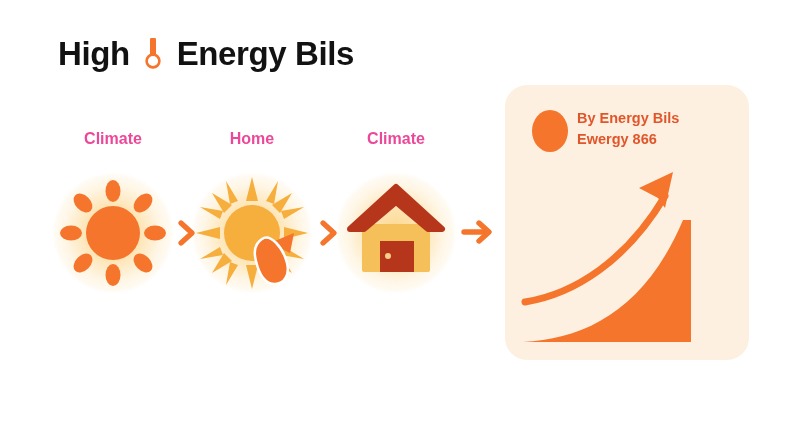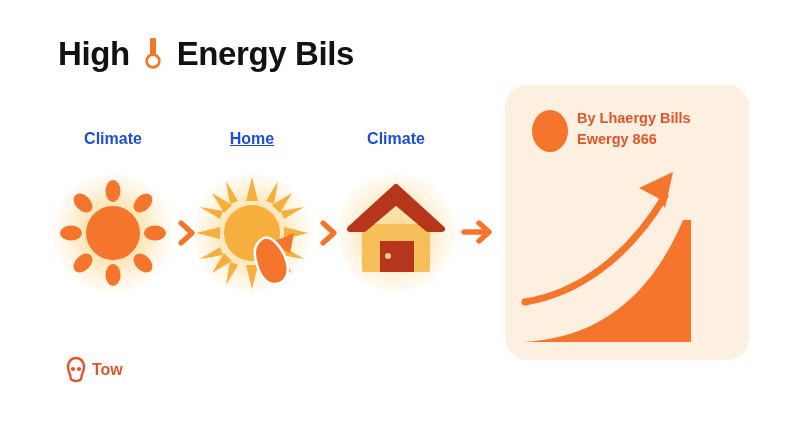--- a/index.html
+++ b/index.html
@@ -47,27 +47,27 @@
     height: 34px;
     position: relative;
     margin: 0 3px 0 2px;
   }
 
   
   .step-label {
     position: absolute;
     font-size: 16px;
     font-weight: bold;
-    color: #1d4ed8;
+    color: #ec4899;
     text-align: center;
     white-space: nowrap;
     transform: translateX(-50%);
   }
   #label-climate { left: 113px; top: 130px; }
-  #label-home    { left: 252px; top: 130px; text-decoration: underline; }
+  #label-home    { left: 252px; top: 130px; }
   #label-utility { left: 396px; top: 130px; }
 
   
   .stage {
     position: absolute;
     width: 124px;
     height: 124px;
   }
   #stage-climate { left: 51px;  top: 171px; }
   #stage-home    { left: 190px; top: 171px; }
@@ -245,39 +245,28 @@
   <div class="sep" id="sep-3">
     <svg width="36" height="36" viewBox="0 0 36 36">
       <path d="M4,18 L26,18" fill="none" stroke="#F4752B" stroke-width="5.4" stroke-linecap="round"></path>
       <path d="M19,9 L29,18 L19,27" fill="none" stroke="#F4752B" stroke-width="5.4" stroke-linecap="round" stroke-linejoin="round"></path>
     </svg>
   </div>
 
   <div class="card">
     <div class="card-badge"></div>
     <div class="card-text">
-      <div class="card-line">By Lhaergy Bills</div>
+      <div class="card-line">By Energy Bils</div>
       <div class="card-line">Ewergy 866</div>
     </div>
     <div class="card-chart">
       <svg width="224" height="192" viewBox="0 0 224 192">
 
         <path d="M8,182 C70,179 130,150 168,60 L176,60 L176,182 Z" fill="#F4752B"></path>
 
         <path d="M10,142 C60,134 112,100 150,36" fill="none" stroke="#F4752B" stroke-width="7" stroke-linecap="round"></path>
         <path d="M124,28 L158,12 L150,48 L143,38 Z" fill="#F4752B"></path>
       </svg>
     </div>
   </div>
 
-  <div class="footer">
-    <span>
-      <svg class="footer-icon" viewBox="0 0 24 27">
-        <path d="M12,2 C17,2 20,6 20,11 C20,16 17.5,17.5 17.5,21 C17.5,23.6 15.2,25 12,25
-                 C8.8,25 6.5,23.6 6.5,21 C6.5,17.5 4,16 4,11 C4,6 7,2 12,2 Z" fill="none" stroke="#E1552A" stroke-width="2.4" stroke-linejoin="round"></path>
-        <circle cx="9" cy="13" r="2.1" fill="#E1552A"></circle>
-        <circle cx="15" cy="13" r="2.1" fill="#E1552A"></circle>
-      </svg>
-    </span>
-    <span class="footer-text">Tow</span>
-  </div>
 
 </div>
 
 </body></html>

